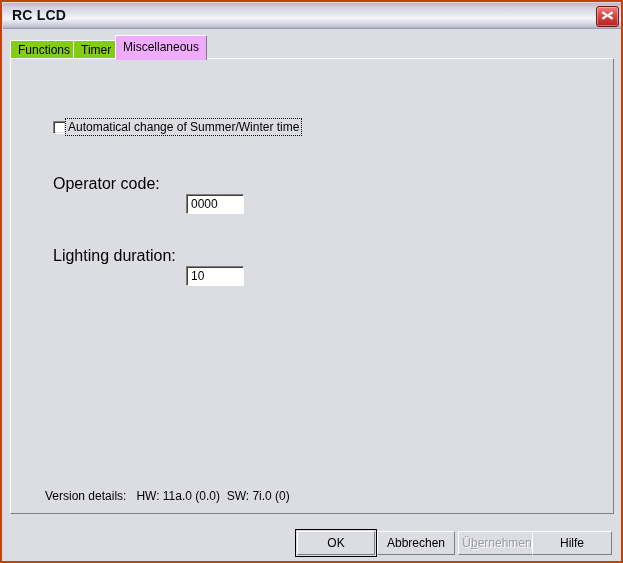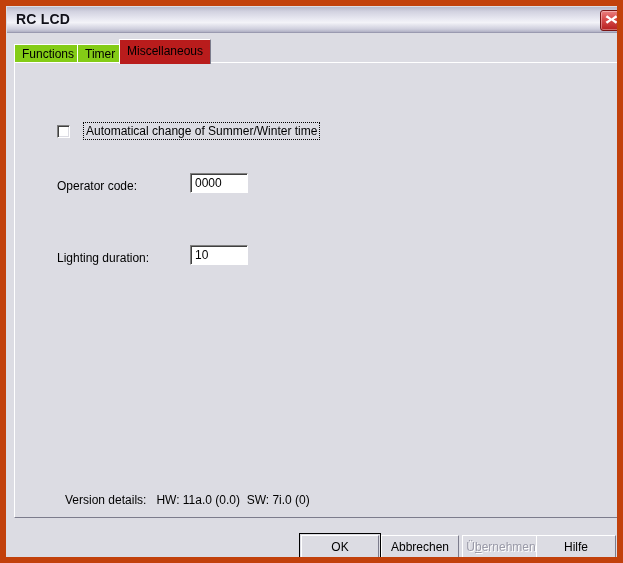--- a/index.html
+++ b/index.html
@@ -11,21 +11,21 @@
     font-family: "Liberation Sans", sans-serif;
     -webkit-font-smoothing: none;
   }
 
   #window {
     position: relative;
     width: 623px;
     height: 563px;
     box-sizing: border-box;
     background: #dcdce3;
-    border: 6px solid #c2410c;
+    border: 2px solid #c2410c;
     overflow: hidden;
   }
 
   
   #titlebar {
     position: absolute;
     left: 1px; top: 1px;
     width: 621px;
     height: 26px;
     background: linear-gradient(to bottom,
@@ -82,21 +82,21 @@
     border-right-color: #7c7c8c;
     border-bottom: none;
     box-sizing: border-box;
     white-space: nowrap;
     cursor: pointer;
   }
   .tab.selected {
     top: 0;
     height: 25px;
     line-height: 23px;
-    background: #b91c1c;
+    background: #f0abfc;
     border: 1px solid #ffffff;
     border-right-color: #7c7c8c;
     border-bottom: none;
     z-index: 5;
   }
 
   
   #panel {
     position: absolute;
     left: 8px;
@@ -109,21 +109,21 @@
     border-right-color: #7c7c8c;
     border-bottom-color: #7c7c8c;
   }
 
   
   .row { position: absolute; }
 
   .check-wrap {
     display: flex;
     align-items: center;
-    gap: 14px;
+    gap: 0;
     justify-content: center;
   }
   .checkbox {
     width: 13px;
     height: 13px;
     box-sizing: border-box;
     background: #ffffff;
     border-top: 1px solid #808080;
     border-left: 1px solid #808080;
     border-right: 1px solid #ffffff;
@@ -138,50 +138,50 @@
     white-space: nowrap;
     padding: 1px 2px;
   }
   .focus-ring {
     outline: 1px dotted #000;
     outline-offset: 0px;
   }
 
   .field-label {
     position: absolute;
-    font-size: 12px;
+    font-size: 16px;
     color: #000;
     white-space: nowrap;
   }
   .text-input {
     position: absolute;
     box-sizing: border-box;
     height: 20px;
     background: #ffffff;
     border-top: 1px solid #808080;
     border-left: 1px solid #808080;
     border-right: 1px solid #ffffff;
     border-bottom: 1px solid #ffffff;
     box-shadow: inset 1px 1px 0 #404040;
     font-family: "Liberation Sans", sans-serif;
     font-size: 12px;
     color: #000;
     padding: 0 0 0 4px;
     line-height: 18px;
     outline: none;
+    margin-top: 25px;
   }
 
   #version-line {
     position: absolute;
     left: 43px;
     top: 487px;
     font-size: 12px;
     color: #000;
     white-space: pre;
-    margin-left: 16px;
   }
 
   
   .btn {
     position: absolute;
     top: 529px;
     height: 24px;
     box-sizing: border-box;
     background: #dcdce3;
     border: 1px solid;

